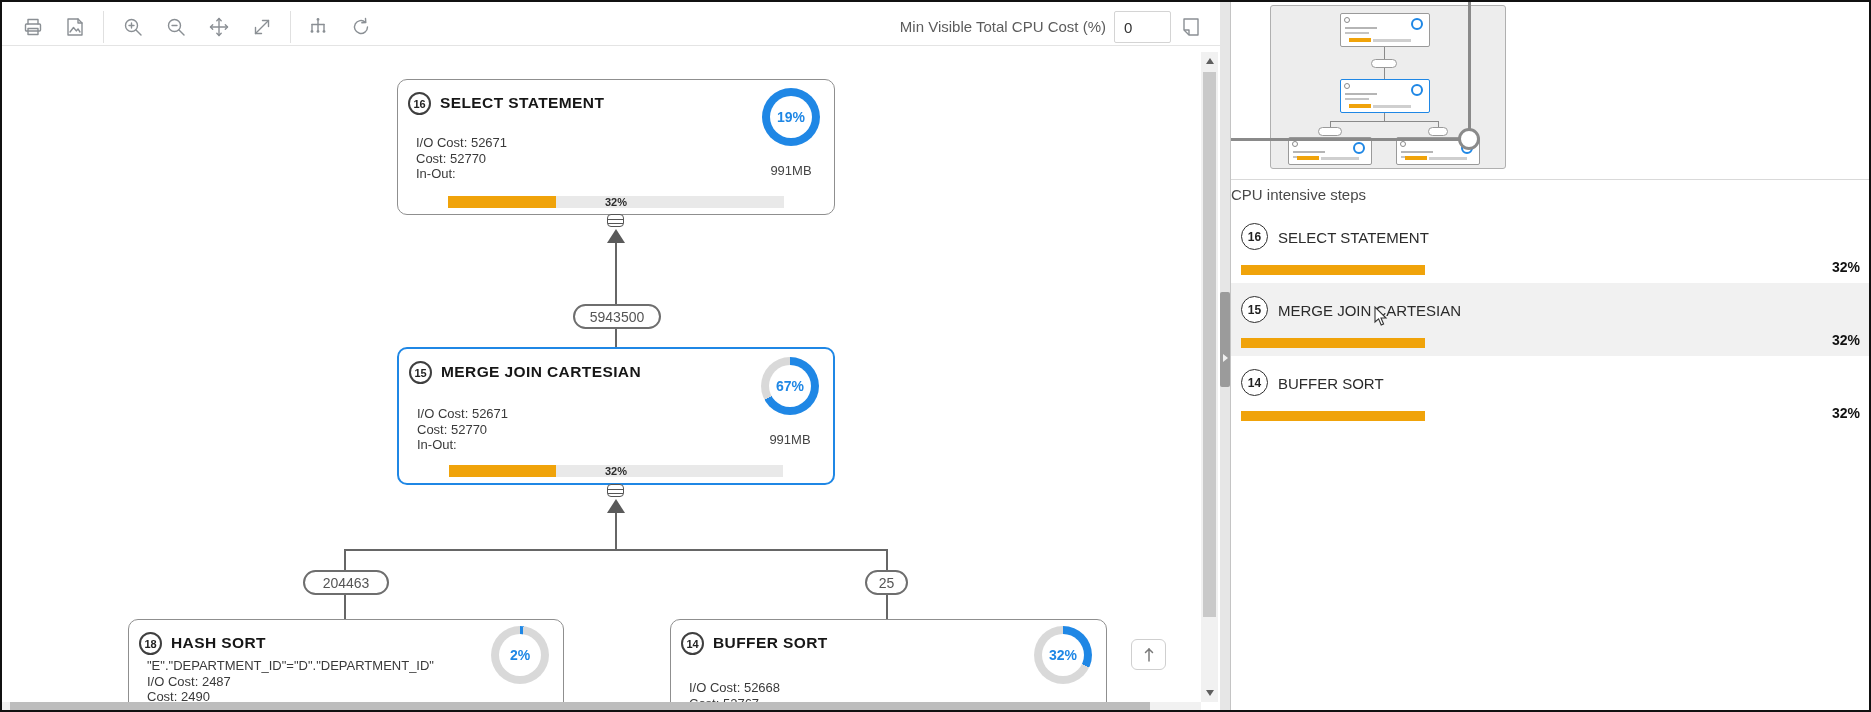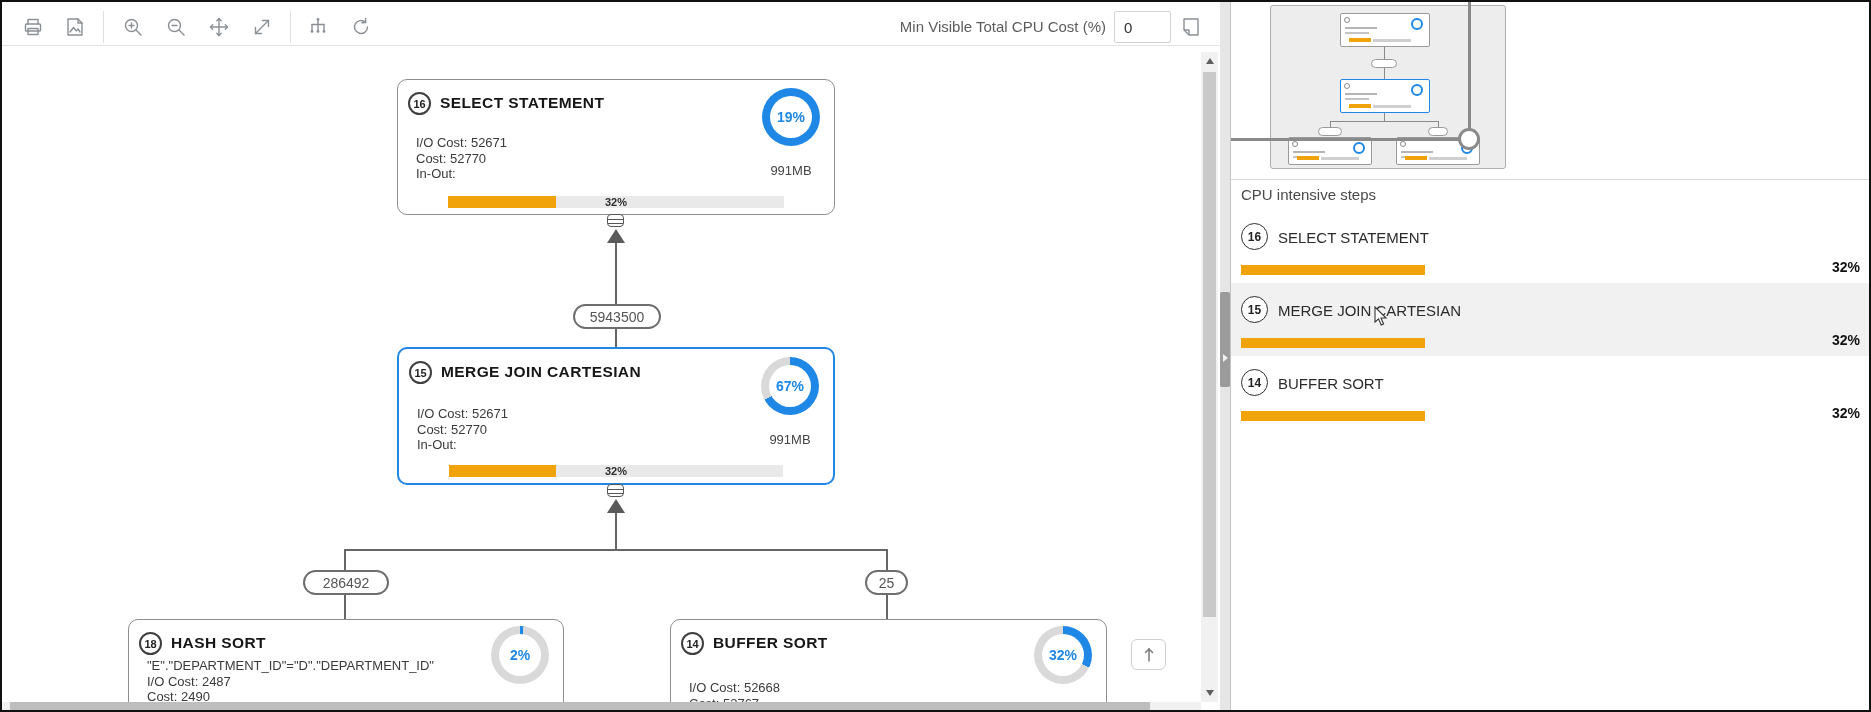--- a/index.html
+++ b/index.html
@@ -65,21 +65,21 @@
   .mm-ring { position:absolute; right:6px; top:4px; width:12px; height:12px; border:2px solid #1f87e5; border-radius:50%; background:#fff; }
   .mm-obar { position:absolute; left:8px; bottom:4px; width:22px; height:4px; background:#f0a30a; }
   .mm-gbar { position:absolute; left:32px; bottom:4px; width:38px; height:3px; background:#cfcfcf; }
   .mm-line { position:absolute; width:1px; background:#8a8a8a; }
   .mm-hline { position:absolute; height:1px; background:#8a8a8a; }
   .mm-pill { position:absolute; height:9px; border:1px solid #9a9a9a; border-radius:5px; background:#fff; }
   .vp-v { position:absolute; left:237px; top:0; width:3px; height:138px; background:#8a8a8a; }
   .vp-h { position:absolute; left:0; top:136px; width:240px; height:3px; background:#8a8a8a; }
   .vp-circle { position:absolute; left:227px; top:126px; width:22px; height:22px; border:3px solid #8a8a8a; border-radius:50%; background:#fff; }
 
-  .cpu-header { position:absolute; left:0; top:177px; width:641px; height:47px; border-top:1px solid #d9d9d9; border-bottom:1px solid #d9d9d9; font-size:15px; color:#4a4a4a; line-height:30px; padding-left:10px; background:#fff; }
+  .cpu-header { position:absolute; left:0; top:177px; width:641px; height:47px; border-top:1px solid #d9d9d9; border-bottom:1px solid #d9d9d9; font-size:15px; color:#4a4a4a; line-height:30px; background:#fff; }
   .cpu-item { position:absolute; left:0; width:641px; height:73px; background:#fff; }
   .cpu-item.hover { background:#f1f1f1; }
   .cpu-badge { position:absolute; left:10px; top:13px; width:27px; height:27px; border:1.5px solid #2e2e2e; border-radius:50%; font-size:12px; font-weight:bold; color:#222; display:flex; align-items:center; justify-content:center; background:#fff; }
   .cpu-label { position:absolute; left:47px; top:19px; font-size:15px; color:#2b2b2b; white-space:nowrap; }
   .cpu-bar { position:absolute; left:10px; top:55px; width:184px; height:10px; background:#f0a30a; }
   .cpu-pct { position:absolute; right:12px; top:49px; font-size:14px; font-weight:bold; color:#111; }
 
   .cursor { position:absolute; left:1372px; top:304px; width:16px; height:22px; z-index:50; }
 </style>
 </head>
@@ -207,21 +207,21 @@
         <div class="fill" style="width: 32%;"></div>
         <div class="blabel">32%</div>
       </div>
     </div>
 
     <div class="eglyph" style="left:605px;top:432px"></div>
     <div class="earrow" style="left:605px;top:447px"></div>
     <div class="eline" style="left:613px;top:461px;height:37px"></div>
     <div class="ehline" style="left:343px;top:497px;width:542px"></div>
     <div class="eline" style="left:342px;top:497px;height:21px"></div>
-    <div class="epill" style="left:301px;top:518px;width:86px">286492</div>
+    <div class="epill" style="left:301px;top:518px;width:86px">204463</div>
     <div class="eline" style="left:342px;top:543px;height:24px"></div>
     <div class="eline" style="left:884px;top:497px;height:21px"></div>
     <div class="epill" style="left:863px;top:518px;width:43px">25</div>
     <div class="eline" style="left:884px;top:543px;height:24px"></div>
 
     <div class="pnode" style="left:126px;top:567px;width:436px;height:150px">
       <div class="badge">18</div>
       <div class="ntitle">HASH SORT</div>
       <div class="ring" style="top: 6px; background: conic-gradient(rgb(31, 135, 229) 2%, rgb(217, 217, 217) 0deg);">
           <div class="hole">2%</div>

